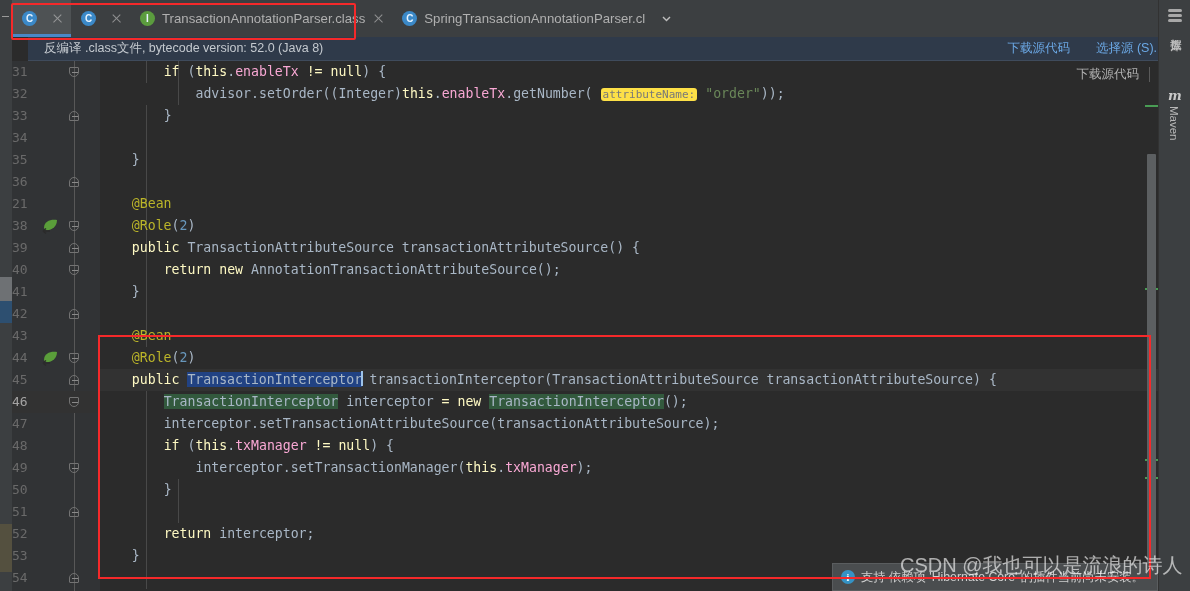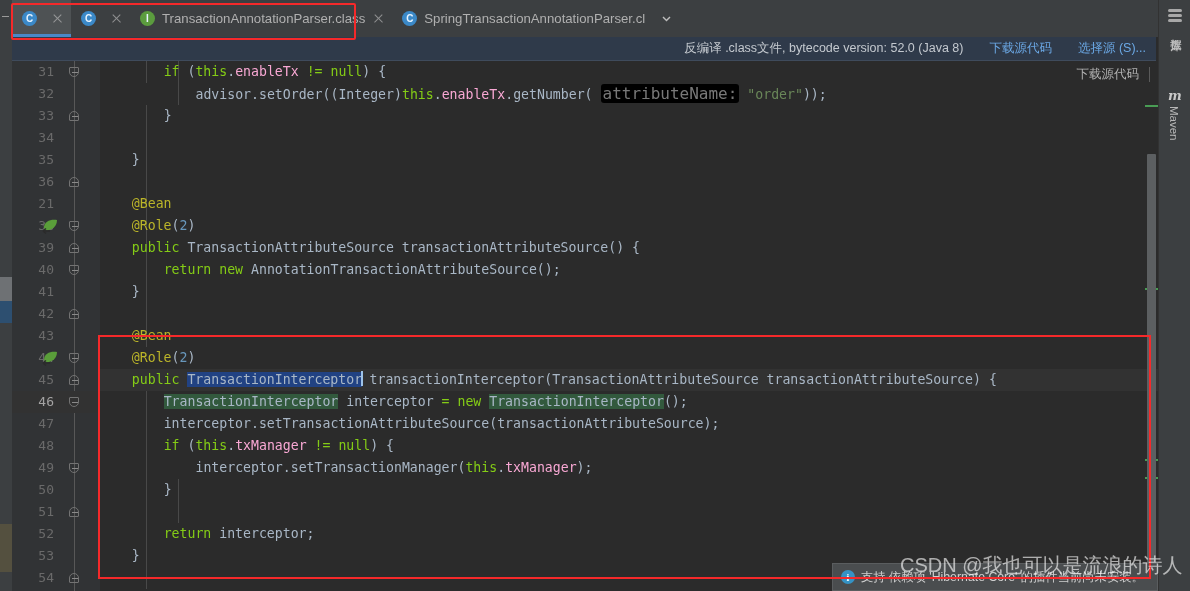--- a/index.html
+++ b/index.html
@@ -98,30 +98,29 @@
     left: 11px; top: 3px;
     width: 341px; height: 33px;
     border: 2.5px solid #f5292a;
     border-radius: 2px;
     pointer-events: none;
     z-index: 40;
   }
 
   
   .notice {
-    position: absolute; left: 10px; top: 37px;
+    position: absolute; left: 28px; top: 37px;
     width: 1146px; height: 24px;
     background: #2f3a4a;
     border-bottom: 1px solid #3f4b5c;
     display: flex; align-items: center;
     box-sizing: border-box;
     padding: 0 10px 0 16px;
     font-size: 12.5px;
     color: #c4c9cf;
-    text-align: right;
   }
   .notice-text { flex: 1 1 auto; white-space: nowrap; }
   .notice-link {
     color: #6ba8e5;
     margin-left: 26px;
     white-space: nowrap;
     cursor: pointer;
   }
 
   
@@ -174,21 +173,21 @@
     white-space: pre;
     font-family: "DejaVu Sans Mono", monospace;
     font-size: 13.2px;
   }
   .gline {
     position: relative;
     height: 22px; line-height: 22px;
     font-family: "DejaVu Sans Mono", monospace;
     font-size: 13px;
     color: #6a6a6a;
-    text-align: right;
+    text-align: left;
     padding-right: 46px;
     box-sizing: border-box;
   }
   .gline.cur { background: #323232; color: #a4a3a3; }
   .codeline.cur { background: #323232; }
 
   
   .fold {
     position: absolute; right: 20px; top: 5px;
     width: 12px; height: 12px;
@@ -218,32 +217,32 @@
     background: #585858;
   }
 
   .gbean {
     position: absolute;
     left: 30px; top: 3px;
     width: 17px; height: 16px;
   }
 
   
-  .kw   { color: #84cc16; }
+  .kw   { color: #fef9c3; }
   .plain{ color: #a9b7c6; }
   .anno { color: #bbb529; }
   .num  { color: #6897bb; }
   .str  { color: #6a8759; }
   .fld  { color: #f9a8d4; }
   .hint {
     color: #787878;
-    background: #000000;
+    background: #fde047;
     border-radius: 3px;
     padding: 0 2px;
-    font-size: 16px;
+    font-size: 11px;
   }
   .sel  { background: #214283; color: #a9b7c6; }
   .occ  { background: #32593d; }
   .caret {
     display: inline-block;
     width: 1.5px; height: 15px;
     background: #9ec3e8;
     vertical-align: -2px;
     margin: 0 -1px;
   }

